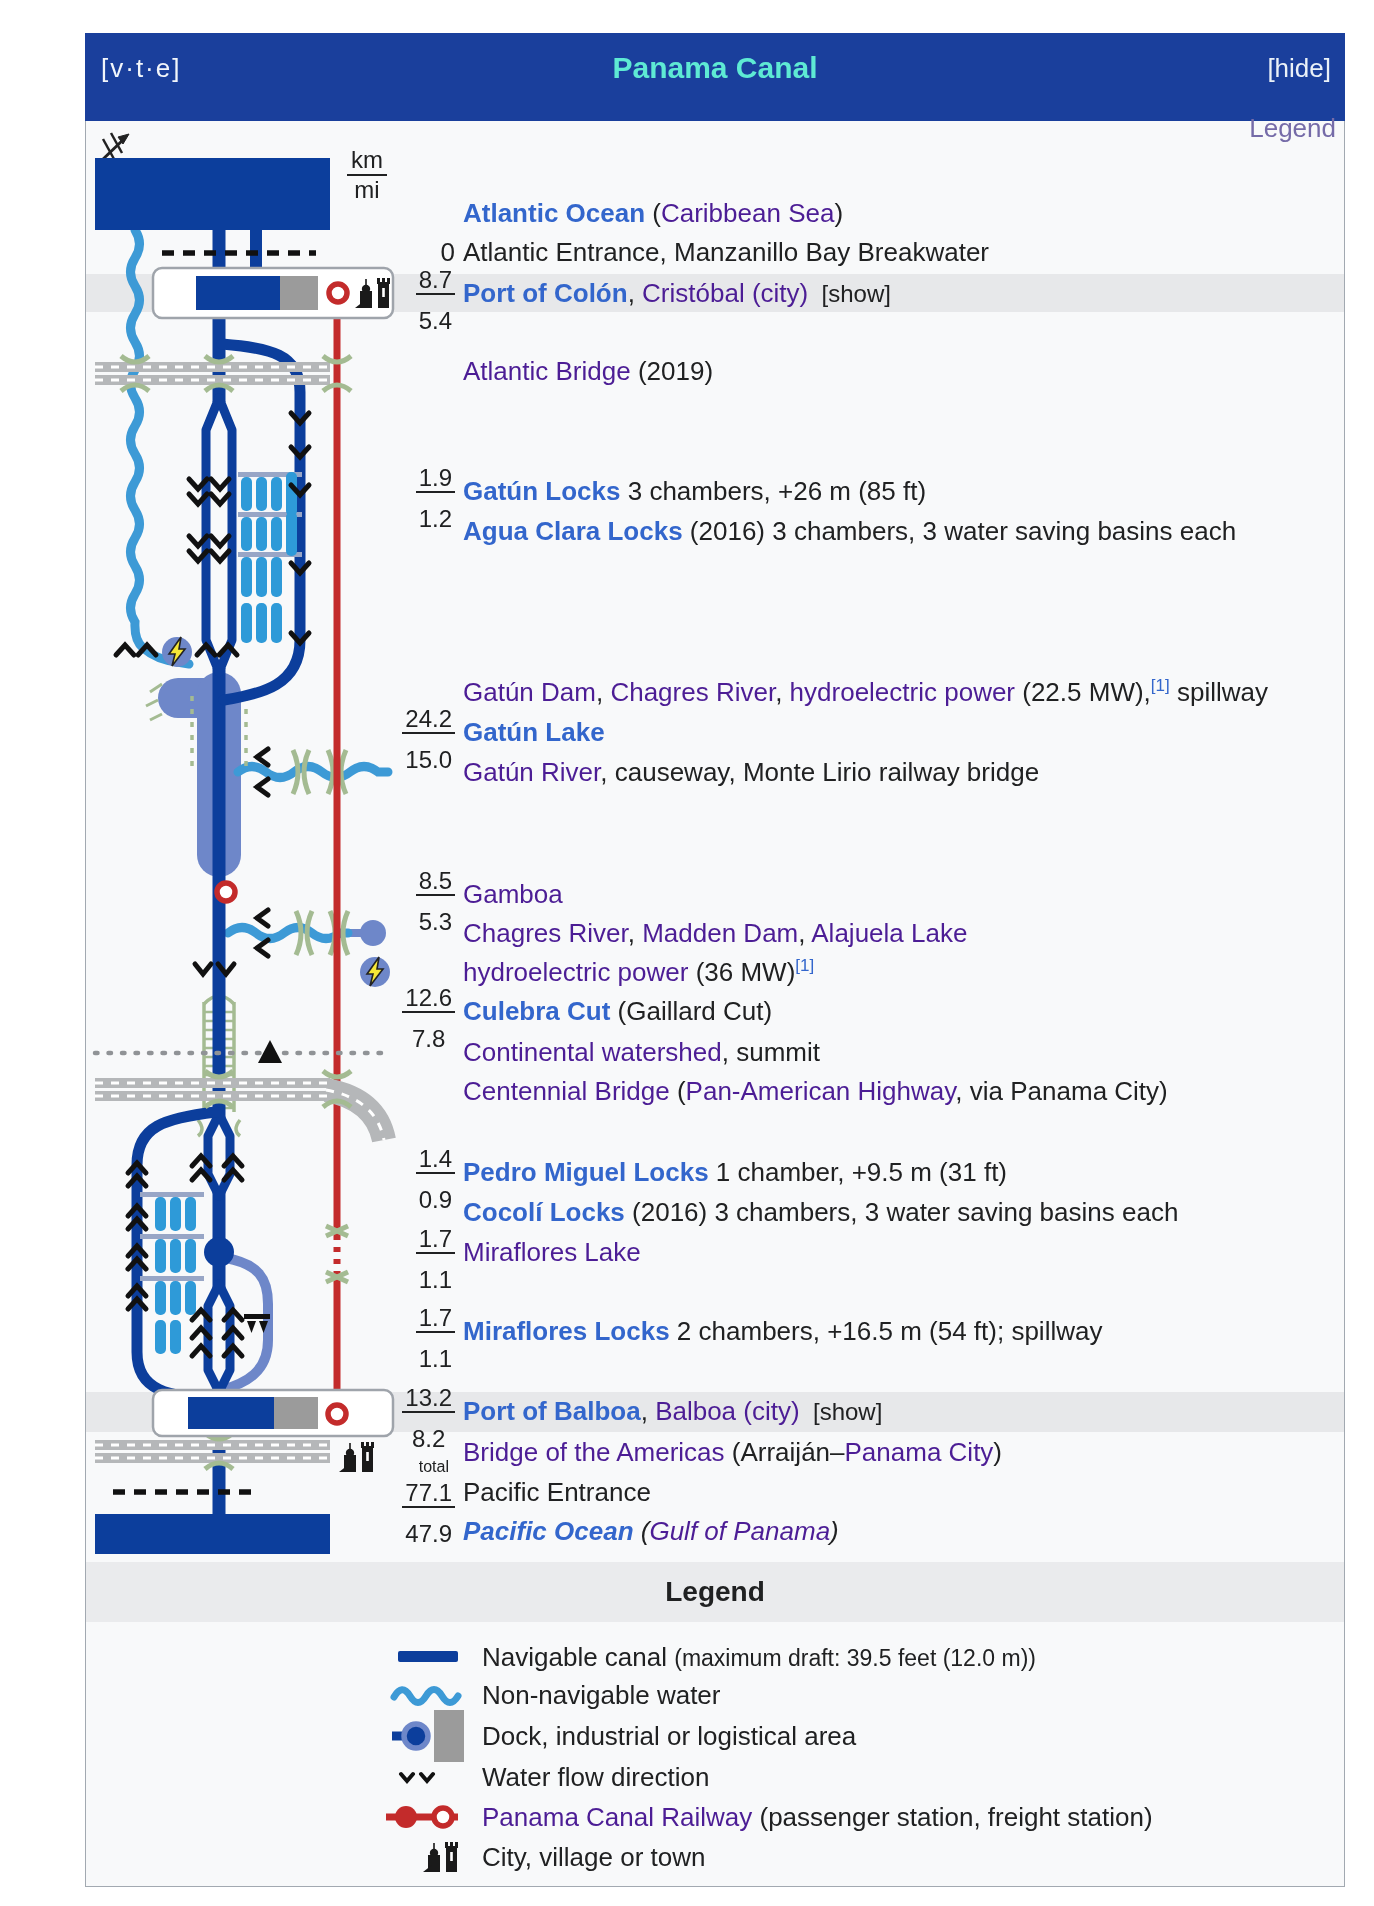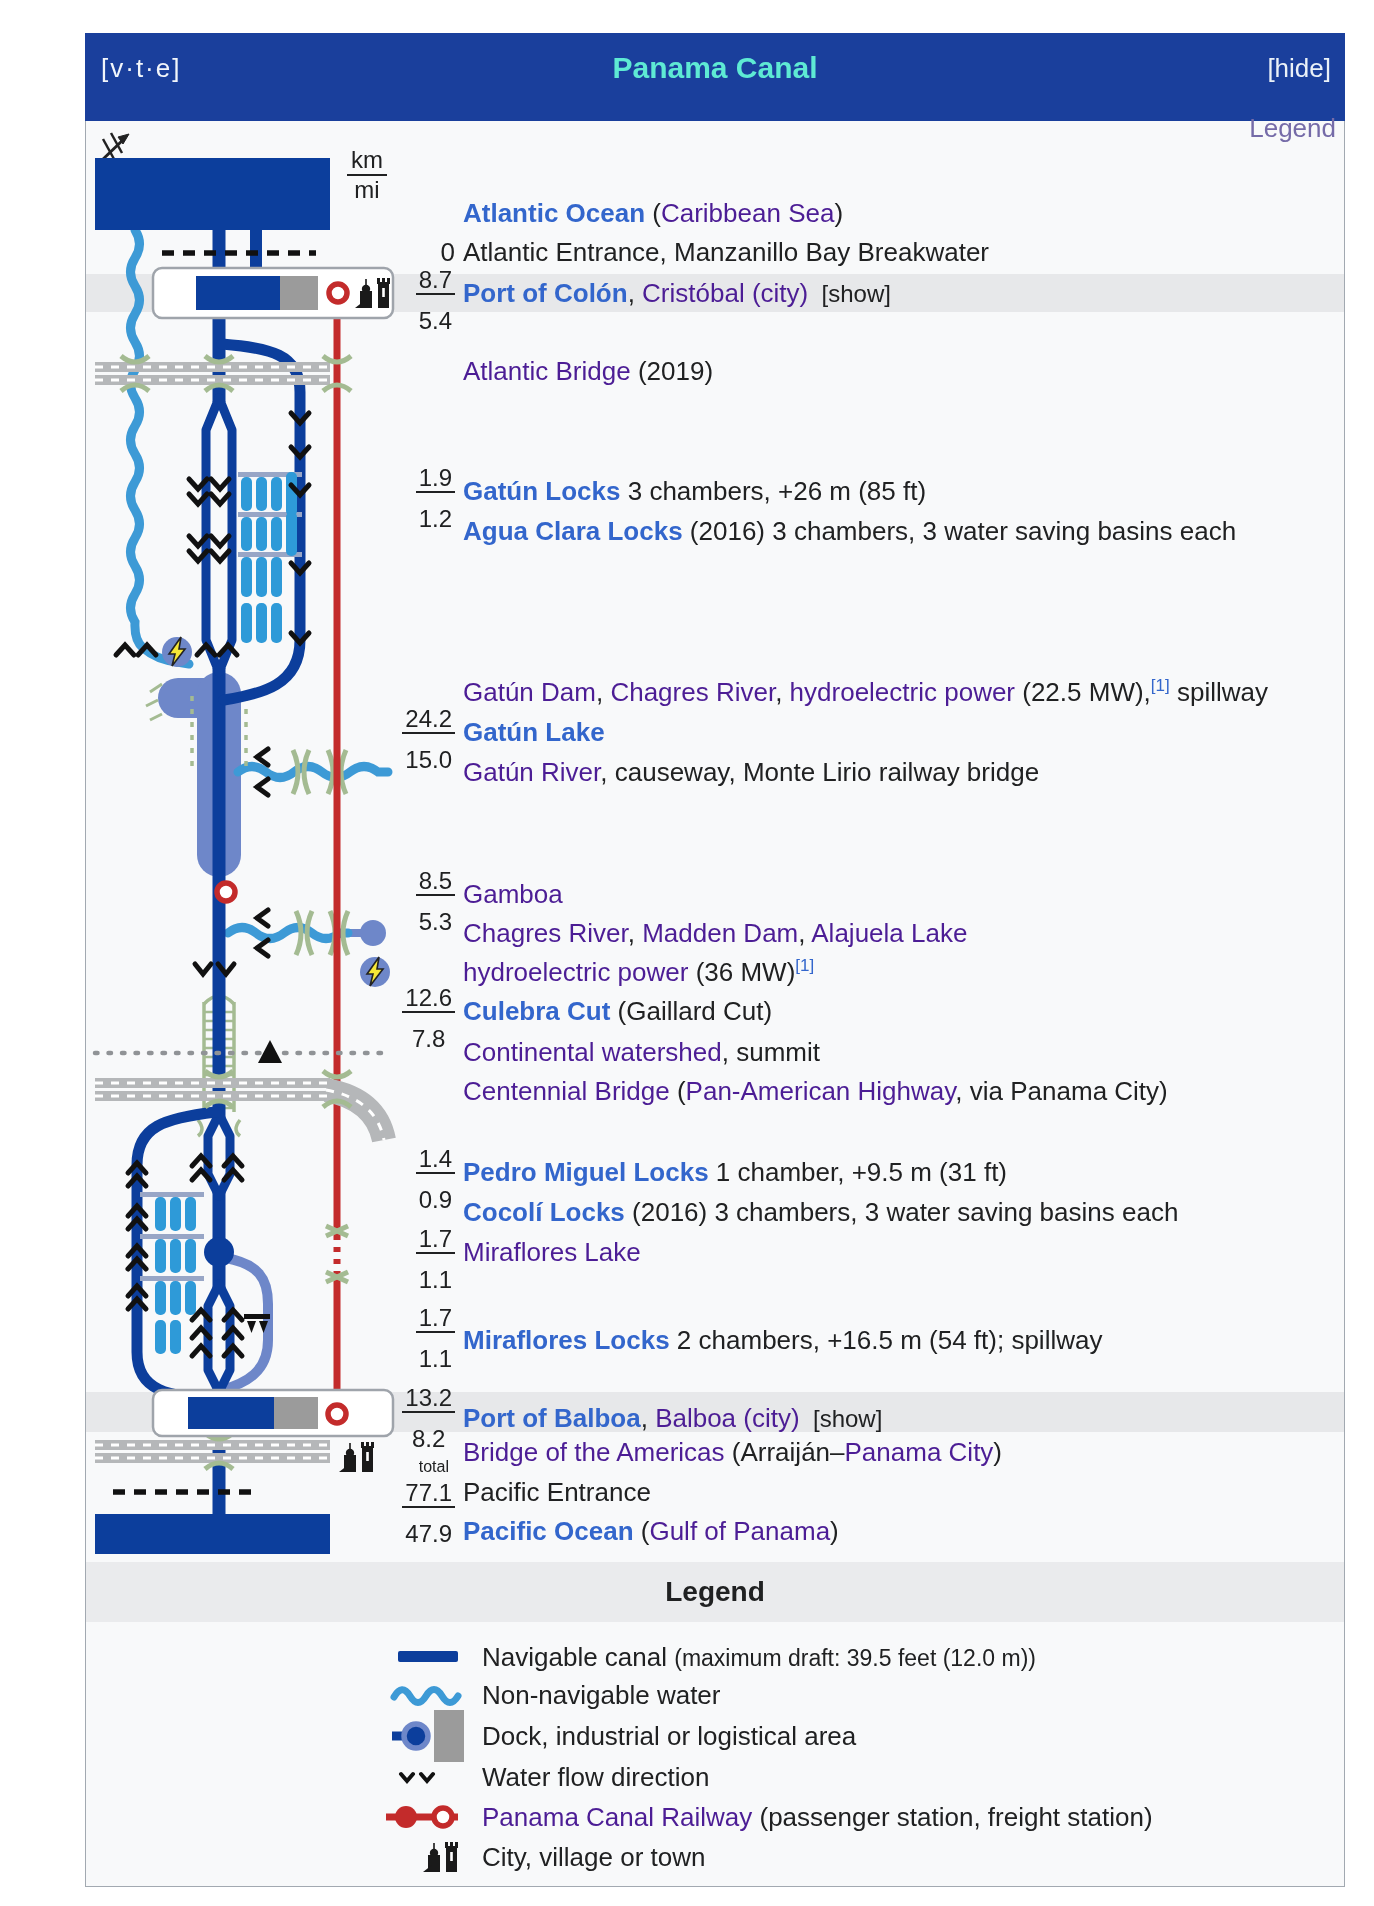--- a/index.html
+++ b/index.html
@@ -390,25 +390,25 @@
   <div class="row" style="top:753px;"><span class="li">Gatún River</span><span class="pl">, causeway, Monte Lirio railway bridge</span></div>
   <div class="row" style="top:875px;"><span class="li">Gamboa</span></div>
   <div class="row" style="top:914px;"><span class="li">Chagres River</span><span class="pl">, </span><span class="li">Madden Dam</span><span class="pl">, </span><span class="li">Alajuela Lake</span></div>
   <div class="row" style="top:953px;"><span class="li">hydroelectric power</span><span class="pl"> (36 MW)</span><span class="sup">[1]</span></div>
   <div class="row" style="top:1033px;"><span class="li">Continental watershed</span><span class="pl">, summit</span></div>
   <div class="row" style="top:992px;"><span class="bl">Culebra Cut</span><span class="pl"> (Gaillard Cut)</span></div>
   <div class="row" style="top:1072px;"><span class="li">Centennial Bridge</span><span class="pl"> (</span><span class="li">Pan-American Highway</span><span class="pl">, via Panama City)</span></div>
   <div class="row" style="top:1153px;"><span class="bl">Pedro Miguel Locks</span><span class="pl"> 1 chamber, +9.5 m (31 ft)</span></div>
   <div class="row" style="top:1193px;"><span class="bl">Cocolí Locks</span><span class="pl"> (2016) 3 chambers, 3 water saving basins each</span></div>
   <div class="row" style="top:1233px;"><span class="li">Miraflores Lake</span></div>
-  <div class="row" style="top:1312px;margin-top:9px;"><span class="bl">Miraflores Locks</span><span class="pl"> 2 chambers, +16.5 m (54 ft); spillway</span></div>
-  <div class="row" style="top:1392px;margin-top:7px;"><span class="bl">Port of Balboa</span><span class="pl">, </span><span class="li">Balboa (city)</span><span class="sh">&nbsp; [show]</span></div>
+  <div class="row" style="top:1312px;"><span class="bl">Miraflores Locks</span><span class="pl"> 2 chambers, +16.5 m (54 ft); spillway</span></div>
+  <div class="row" style="top:1392px;"><span class="bl">Port of Balboa</span><span class="pl">, </span><span class="li">Balboa (city)</span><span class="sh">&nbsp; [show]</span></div>
   <div class="row" style="top:1433px;"><span class="li">Bridge of the Americas</span><span class="pl"> (Arraiján–</span><span class="li">Panama City</span><span class="pl">)</span></div>
   <div class="row" style="top:1473px;"><span class="pl">Pacific Entrance</span></div>
-  <div class="row" style="top:1512px;"><span class="bl">Pacific Ocean</span><span class="pl"> (</span><span class="li">Gulf of Panama</span><span class="pl">)</span></div>
+  <div class="row" style="top:1512px;font-style:italic;"><span class="bl">Pacific Ocean</span><span class="pl"> (</span><span class="li">Gulf of Panama</span><span class="pl">)</span></div>
 
   <div id="legendband">Legend</div>
   <div class="lrow" style="top:1637px;"><span class="pl">Navigable canal </span><span class="pl lsm">(maximum draft: 39.5 feet (12.0 m))</span></div>
   <div class="lrow" style="top:1675px;"><span class="pl">Non-navigable water</span></div>
   <div class="lrow" style="top:1716px;"><span class="pl">Dock, industrial or logistical area</span></div>
   <div class="lrow" style="top:1757px;"><span class="pl">Water flow direction</span></div>
   <div class="lrow" style="top:1797px;"><span class="li">Panama Canal Railway</span><span class="pl"> (passenger station, freight station)</span></div>
   <div class="lrow" style="top:1837px;"><span class="pl">City, village or town</span></div>
 </div>
 

